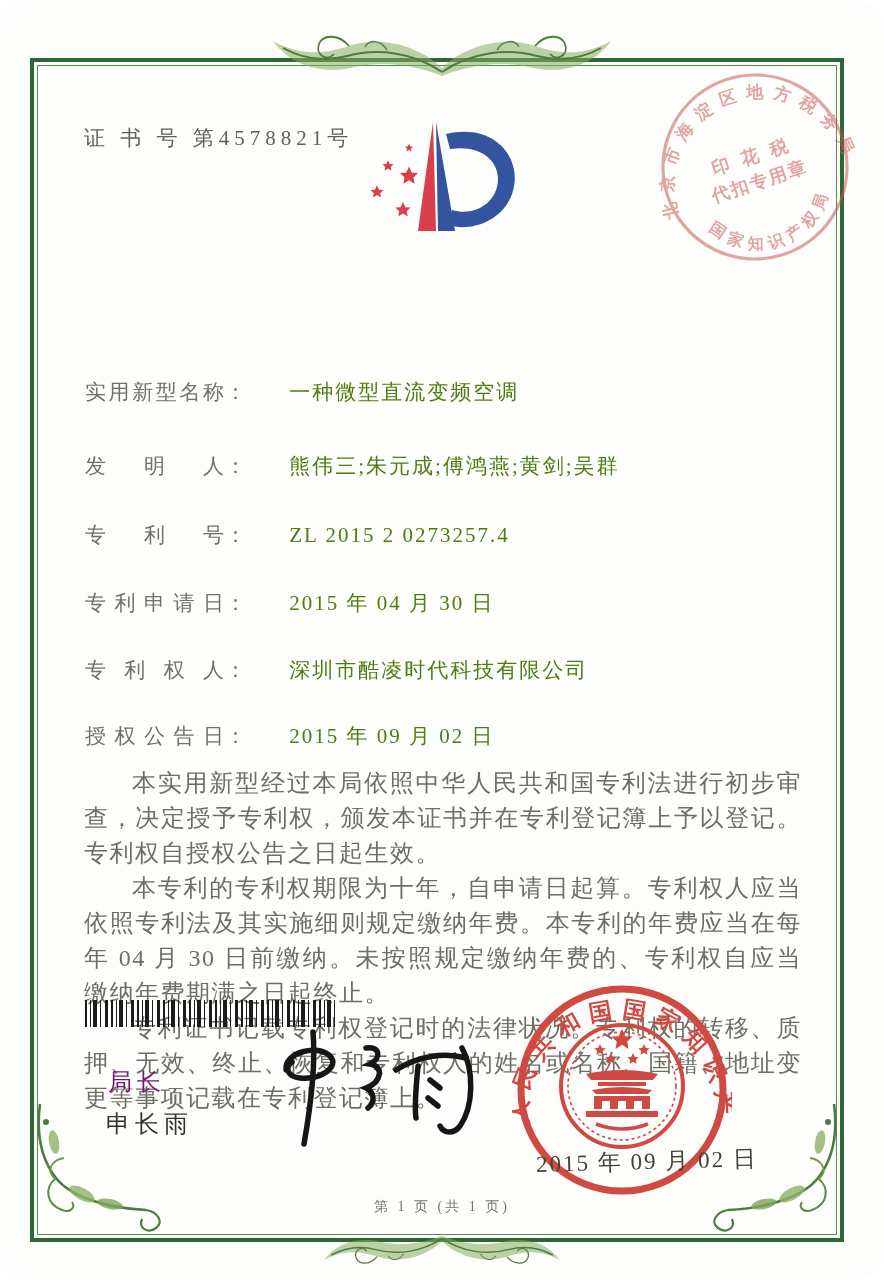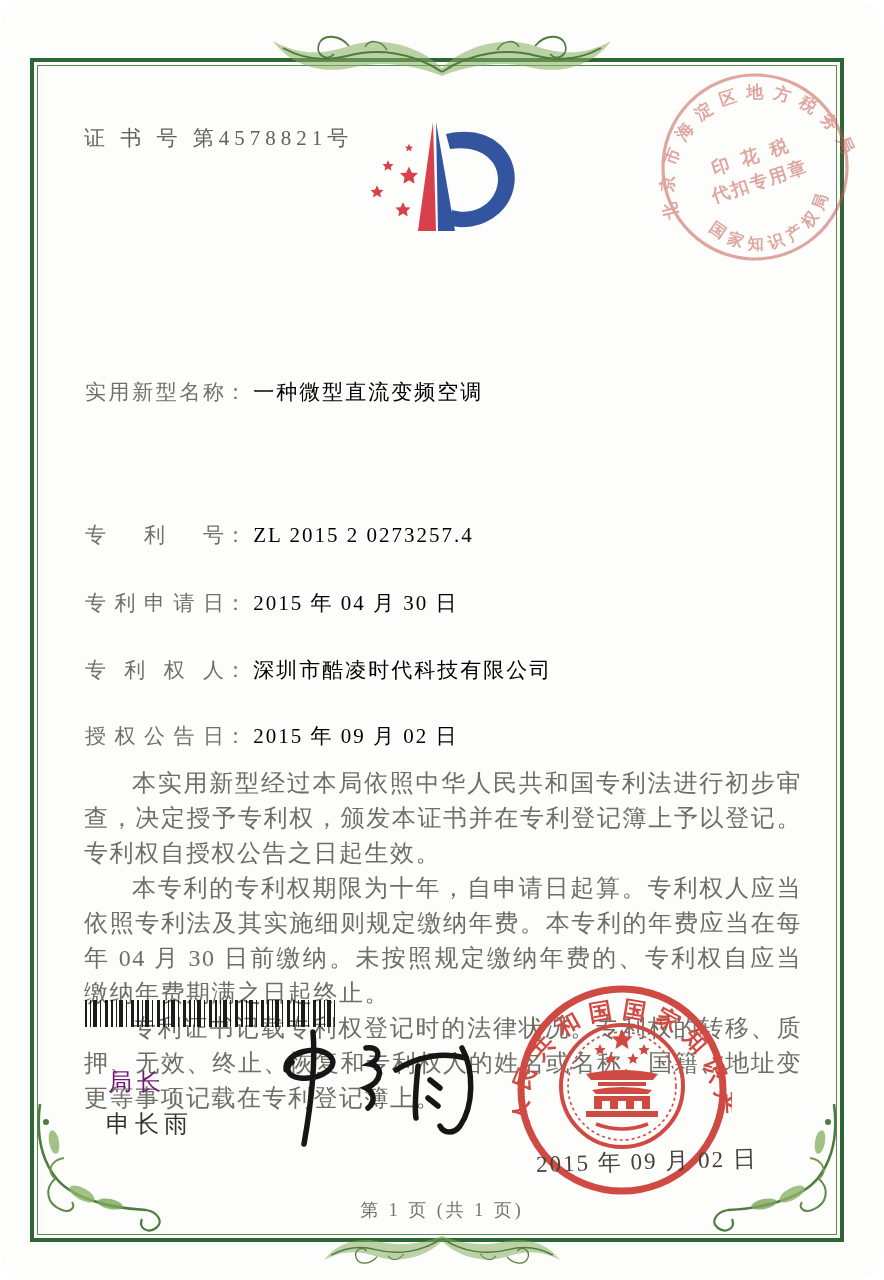--- a/index.html
+++ b/index.html
@@ -32,21 +32,21 @@
 
   
   .tax-seal { position:absolute; left:650px; top:62px; opacity:0.52; transform:rotate(-18deg); }
 
   
   .field-row { position:absolute; left:85px; width:720px; font-size:21px; color:#7b7b72;
     letter-spacing:1px; white-space:nowrap; }
   .flabel { display:inline-block; width:140px; text-align:justify; text-align-last:justify;
     color:#70706a; vertical-align:top; }
   .fcolon { color:#70706a; }
-  .fvalue { letter-spacing:2px; color:#000000; }
+  .fvalue { letter-spacing:2px; color:#4d7c0f;margin-left:36px; }
 
   
   .body-text { position:absolute; left:84px; top:766px; width:718px; }
   .body-text p { font-size:24px; line-height:35px; color:#6e6e67; text-indent:2em;
     text-align:justify; letter-spacing:1.5px; }
 
   
   .barcode { position:absolute; left:85px; top:1000px; width:254px; height:27px;
     background-image:repeating-linear-gradient(90deg,
       #1c1c1c 0px,#1c1c1c 2px,transparent 2px,transparent 5px,
@@ -58,21 +58,21 @@
     color:#701a75; font-family:"Liberation Sans","DejaVu Sans",sans-serif; }
   .signer-name  { position:absolute; left:106px; top:1108px; font-size:24px; letter-spacing:5px;
     color:#33332f; font-family:"Liberation Sans","DejaVu Sans",sans-serif; }
   .signature { position:absolute; left:258px; top:1018px; }
 
   .office-seal { position:absolute; left:512px; top:980px; }
   .seal-date { position:absolute; left:536px; top:1146px; font-size:23px; letter-spacing:2px;
     color:#45423c; transform:rotate(-1.5deg); white-space:nowrap; }
 
   .footer { position:absolute; left:0; top:1198px; width:884px; text-align:center;
-    font-size:18px; letter-spacing:3px; color:#73736c; }
+    font-size:14px; letter-spacing:3px; color:#73736c; }
 </style>
 </head>
 <body>
 
 <div class="page">
 
   <svg width="0" height="0" style="position:absolute">
     <defs>
       <path id="star" d="M0,-10 L3,-3.3 L9.5,-3.1 L4.7,1.7 L5.9,8.1 L0,4.4 L-5.9,8.1 L-4.7,1.7 L-9.5,-3.1 L-3,-3.3 Z"></path>
       <g id="corner-flourish">
@@ -143,20 +143,24 @@
     <text x="105" y="100" font-size="18" fill="#c4564e" text-anchor="middle" letter-spacing="4" font-weight="bold">印 花 税</text>
     <text x="105" y="126" font-size="18" fill="#c4564e" text-anchor="middle" letter-spacing="2" font-weight="bold">代扣专用章</text>
     <text font-size="16" fill="#c4564e" letter-spacing="6" font-weight="bold">
       <textPath href="#taxBottomArc" startOffset="50%" text-anchor="middle">国家知识产权局</textPath>
     </text>
   </svg>
 
   <div class="field-row" style="top:378px">
     <span class="flabel">实用新型名称</span><span class="fcolon">：</span>
     <span class="fvalue">一种微型直流变频空调</span>
+  </div>
+  <div class="field-row" style="top:452px">
+    <span class="flabel">发明人</span><span class="fcolon">：</span>
+    <span class="fvalue">熊伟三;朱元成;傅鸿燕;黄剑;吴群</span>
   </div>
   <div class="field-row" style="top:521px">
     <span class="flabel">专利号</span><span class="fcolon">：</span>
     <span class="fvalue">ZL 2015 2 0273257.4</span>
   </div>
   <div class="field-row" style="top:589px">
     <span class="flabel">专利申请日</span><span class="fcolon">：</span>
     <span class="fvalue">2015 年 04 月 30 日</span>
   </div>
   <div class="field-row" style="top:656px">

